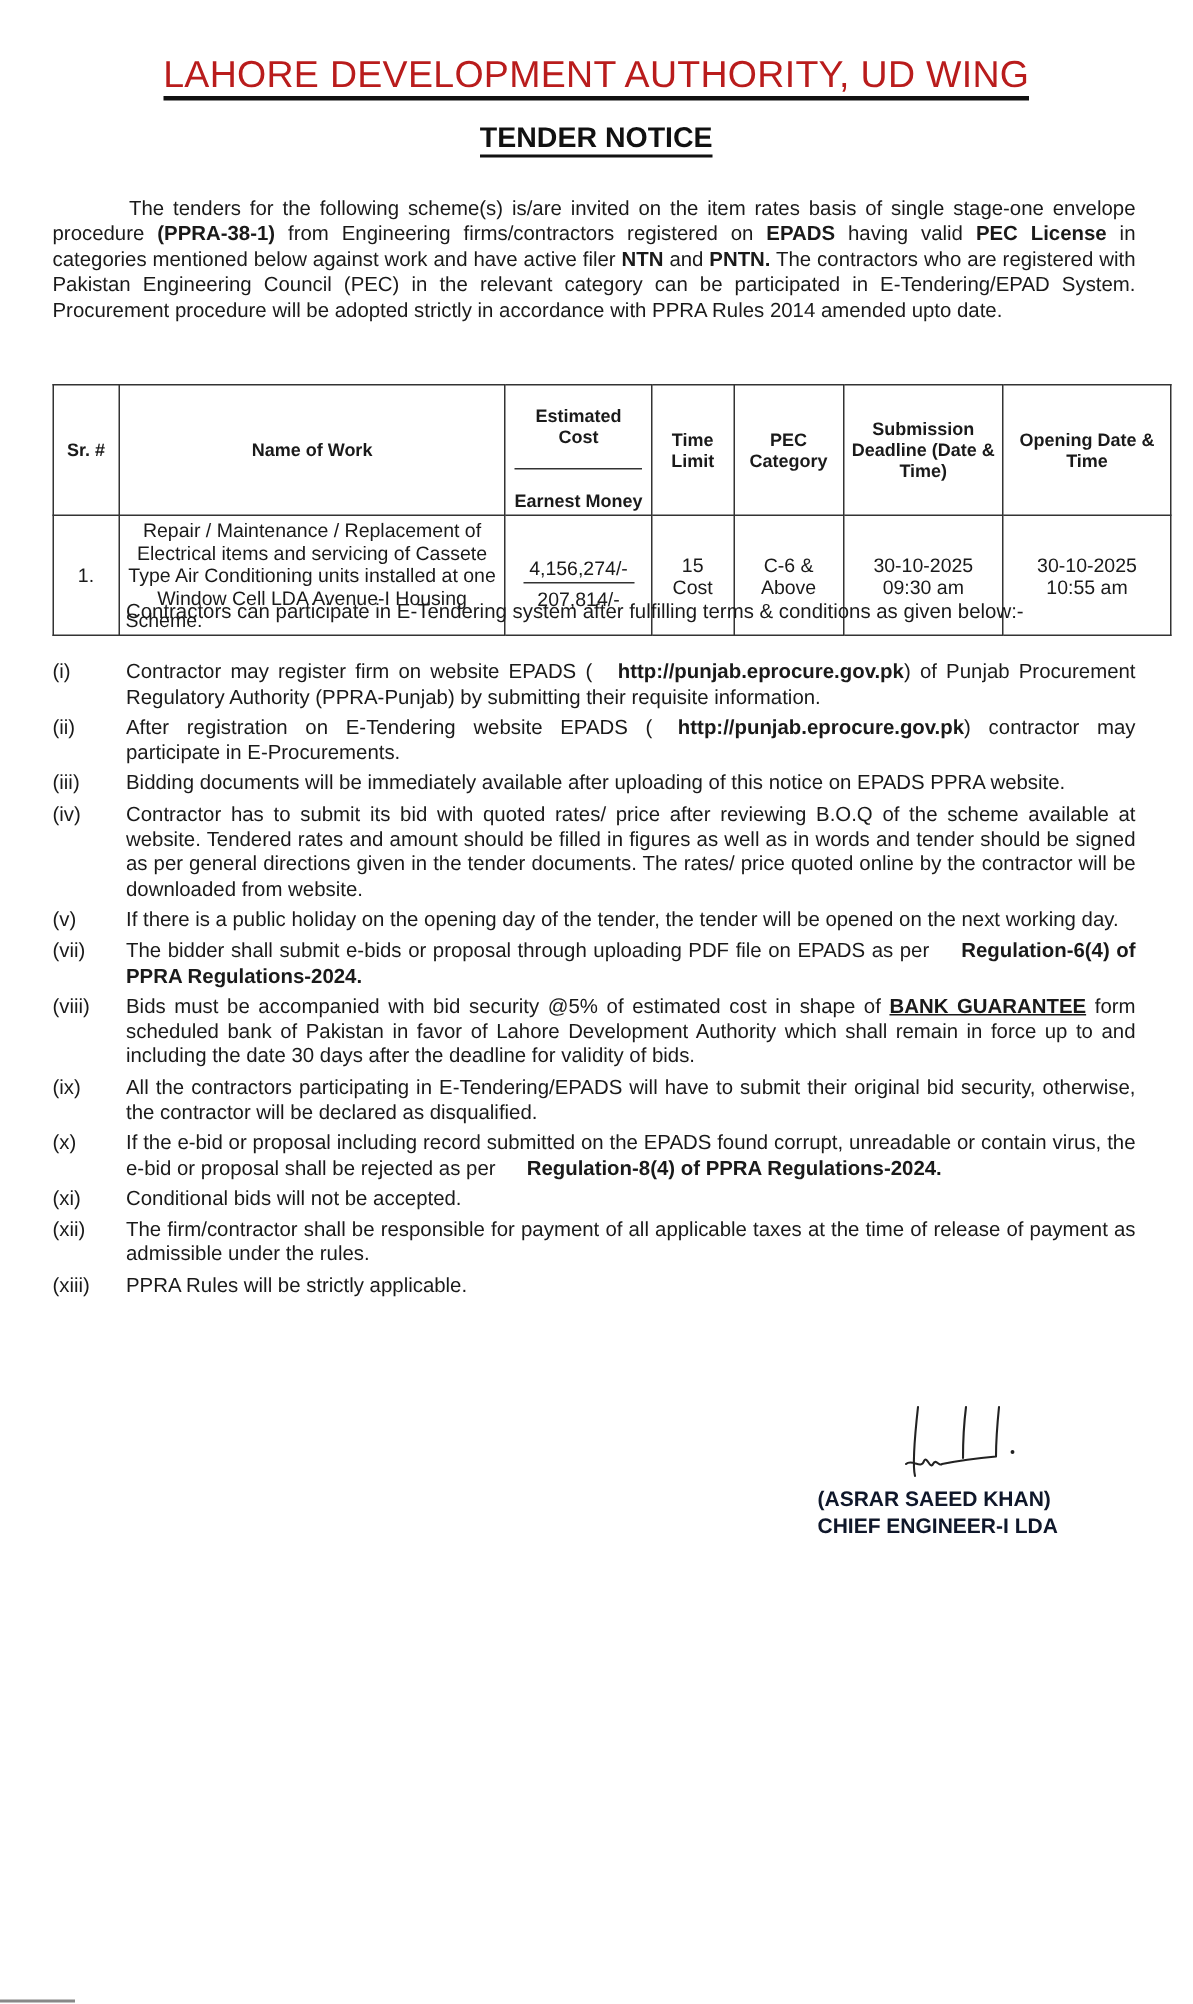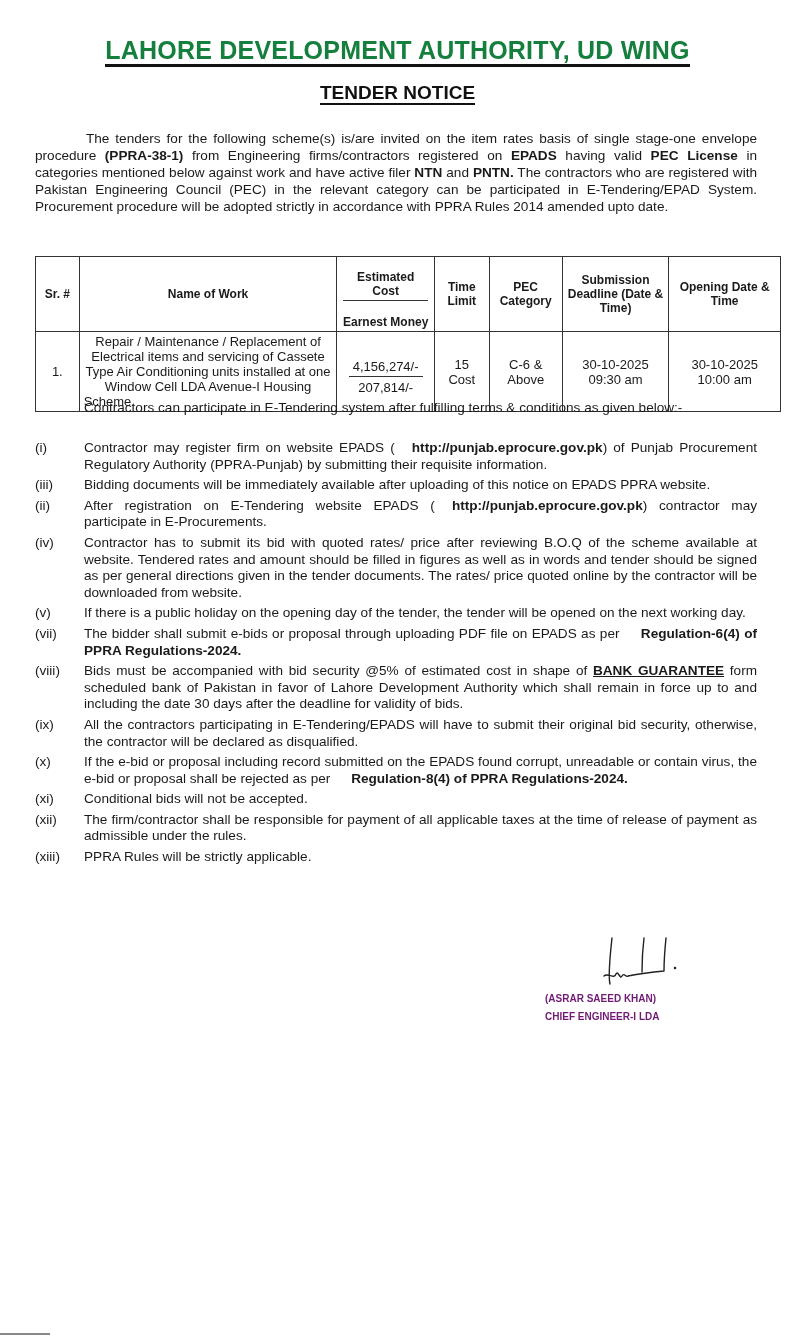--- a/index.html
+++ b/index.html
@@ -4,22 +4,22 @@
 <style>
   html, body { margin: 0; padding: 0; background: #ffffff; }
   body {
     width: 795px; height: 1336px; position: relative; overflow: hidden;
     font-family: "Liberation Sans Narrow", "Liberation Sans", sans-serif;
     color: #1a1a1a;
   }
   .page { position: absolute; left: 0; top: 0; width: 795px; height: 1336px; }
   .title {
     position: absolute; left: 0; width: 795px; top: 36px; text-align: center;
-    font-family: "Liberation Sans", sans-serif; font-weight: bold;
-    font-size: 25px; letter-spacing: 0.2px; color: #15803d;
+    font-family: "Liberation Sans", sans-serif; font-weight: normal;
+    font-size: 25px; letter-spacing: 0.2px; color: #b91c1c;
   }
   .title span { border-bottom: 3px solid #111; padding-bottom: 0px; }
   .subtitle {
     position: absolute; left: 0; width: 795px; top: 82px; text-align: center;
     font-family: "Liberation Sans", sans-serif; font-weight: bold;
     font-size: 19px; color: #111;
   }
   .subtitle span { border-bottom: 2px solid #111; }
   .intro {
     position: absolute; left: 35px; width: 722px; top: 130px;
@@ -35,39 +35,39 @@
   }
   table.tender th, table.tender td {
     border: 1.5px solid #333; text-align: center; vertical-align: middle;
     padding: 2px 4px;
   }
   table.tender th { font-weight: bold; height: 50px; font-size: 12px; line-height: 14px; }
   table.tender td { height: 74px; font-size: 13px; line-height: 15px; }
   td.work { text-align: justify; text-align-last: left; padding: 1px 5px; }
   .split-top { display: inline-block; border-bottom: 1.5px solid #333; padding: 0 4px 2px; margin-top: 10px; }
   .split-bot { display: inline-block; padding-top: 3px; }
-  .split-top-h { display: block; border-bottom: 1.5px solid #333; padding-bottom: 2px; margin: 11px 2px; }
+  .split-top-h { display: block; border-bottom: 1.5px solid #333; padding-bottom: 14px; margin: 11px 2px; }
   .split-bot-h { display: block; padding-top: 3px; }
 
   .cond-intro {
     position: absolute; left: 84px; top: 400px; font-size: 13.6px; text-align: center;
   }
   .conditions { position: absolute; left: 35px; top: 440px; width: 722px; }
   .cond {
     display: flex; font-size: 13.6px; line-height: 16.6px; margin-bottom: 4px;
   }
   .cond .num { width: 49px; flex: 0 0 49px; }
   .cond .txt { flex: 1; text-align: justify; }
   .cond .txt b { font-weight: bold; padding-left: 17px; }
   .cond .txt u { text-decoration: underline; font-weight: bold; }
 
   .signature { position: absolute; left: 598px; top: 936px; width: 80px; height: 50px; }
   .sign-name {
     position: absolute; left: 545px; top: 990px; font-family: "Liberation Sans", sans-serif;
-    font-weight: bold; font-size: 10px; line-height: 18px; color: #701a75;
+    font-weight: bold; font-size: 14px; line-height: 18px; color: #0f172a;
   }
   .footer-line { position: absolute; left: 0; top: 1333px; width: 50px; height: 2px; background: #888; }
 </style>
 </head>
 <body>
 
 <div class="page">
 
   <div class="title">
     <span>LAHORE DEVELOPMENT AUTHORITY, UD WING</span>
@@ -115,40 +115,40 @@
         <td>
           <span>15</span><br><span>Cost</span>
         </td>
         <td>
           <span>C-6 &amp;</span><br><span>Above</span>
         </td>
         <td>
           <span>30-10-2025</span><br><span>09:30 am</span>
         </td>
         <td>
-          <span>30-10-2025</span><br><span>10:00 am</span>
+          <span>30-10-2025</span><br><span>10:55 am</span>
         </td>
       </tr>
     </tbody>
   </table>
 
   <div class="cond-intro">Contractors can participate in E-Tendering system after fulfilling terms &amp; conditions as given below:-</div>
 
   <div class="conditions">
     <div class="cond">
       <span class="num">(i)</span>
       <span class="txt"><span>Contractor may register firm on website EPADS (</span><b>http://punjab.eprocure.gov.pk</b><span>) of Punjab Procurement Regulatory Authority (PPRA-Punjab) by submitting their requisite information.</span></span>
     </div>
     <div class="cond">
+      <span class="num">(ii)</span>
+      <span class="txt"><span>After registration on E-Tendering website EPADS (</span><b>http://punjab.eprocure.gov.pk</b><span>) contractor may participate in E-Procurements.</span></span>
+    </div>
+    <div class="cond">
       <span class="num">(iii)</span>
       <span class="txt">Bidding documents will be immediately available after uploading of this notice on EPADS PPRA website.</span>
-    </div>
-    <div class="cond">
-      <span class="num">(ii)</span>
-      <span class="txt"><span>After registration on E-Tendering website EPADS (</span><b>http://punjab.eprocure.gov.pk</b><span>) contractor may participate in E-Procurements.</span></span>
     </div>
     <div class="cond">
       <span class="num">(iv)</span>
       <span class="txt">Contractor has to submit its bid with quoted rates/ price after reviewing B.O.Q of the scheme available at website. Tendered rates and amount should be filled in figures as well as in words and tender should be signed as per general directions given in the tender documents. The rates/ price quoted online by the contractor will be downloaded from website.</span>
     </div>
     <div class="cond">
       <span class="num">(v)</span>
       <span class="txt">If there is a public holiday on the opening day of the tender, the tender will be opened on the next working day.</span>
     </div>
     <div class="cond">

